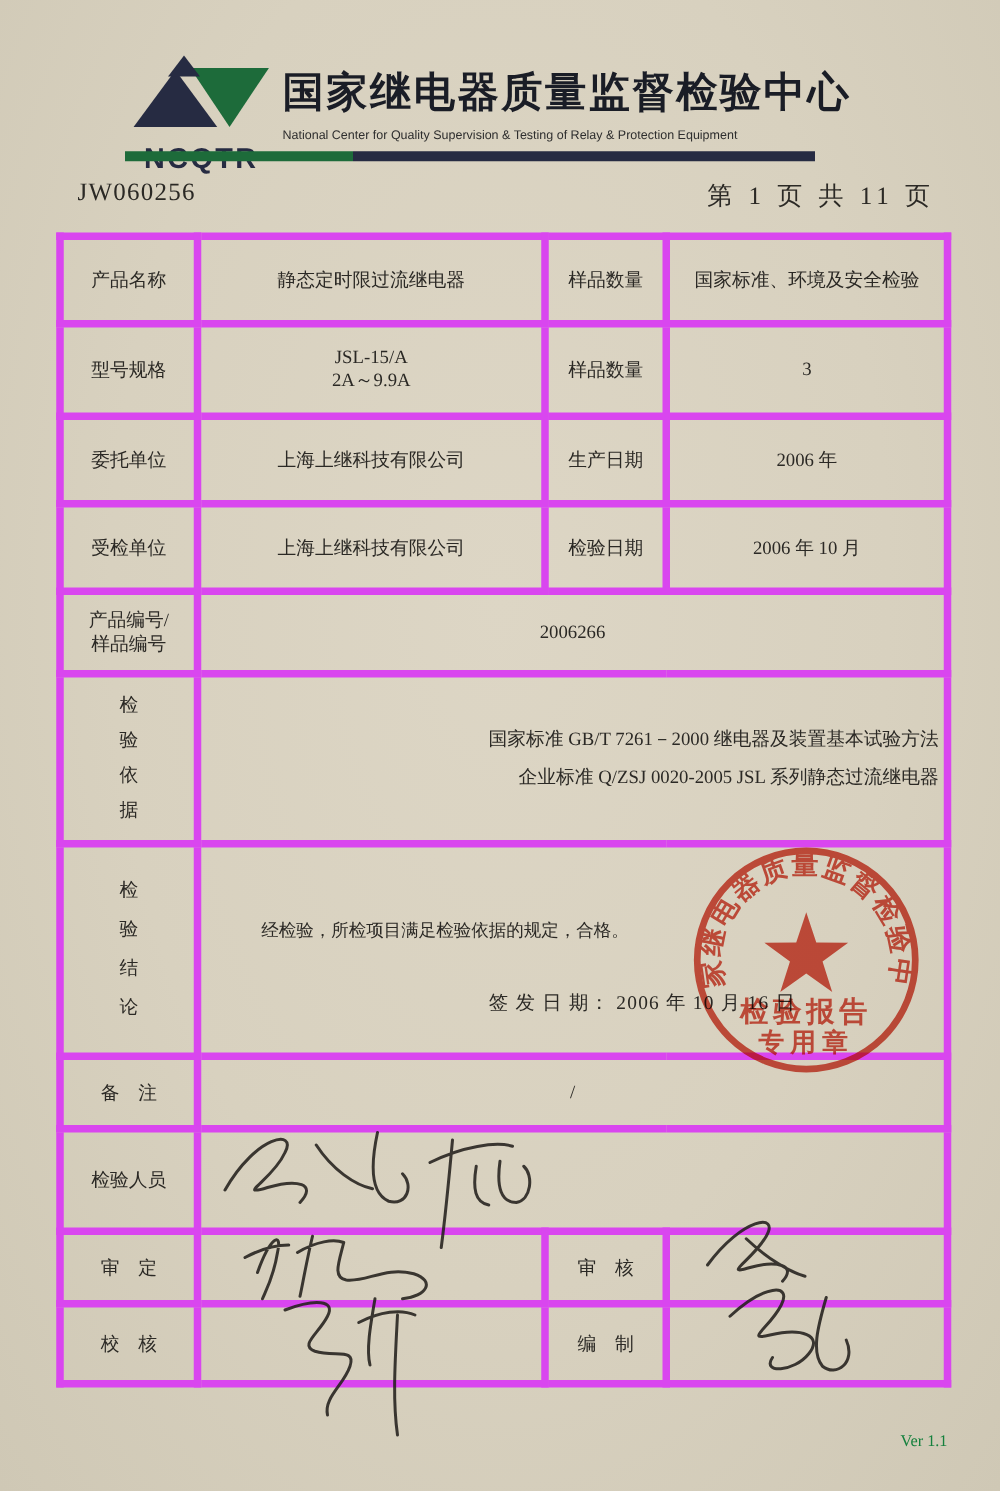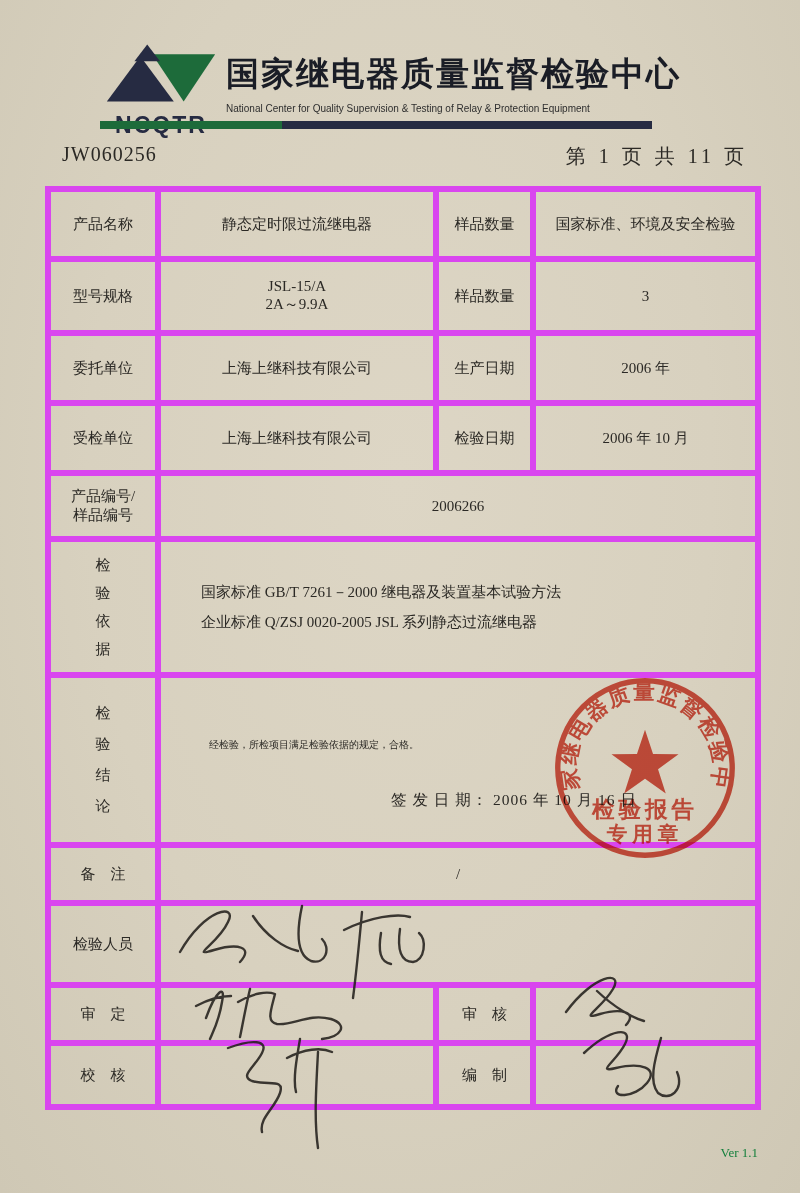--- a/index.html
+++ b/index.html
@@ -28,23 +28,23 @@
   .page-info{right:52px;top:143px;font-size:20px;letter-spacing:4px;}
 
   
   table.report{position:absolute;left:45px;top:186px;width:710px;
     border-collapse:collapse;table-layout:fixed;}
   table.report td{border:6px solid #d946ef;font-size:15px;text-align:center;
     vertical-align:middle;padding:2px 4px;color:#2b2925;}
   td.pre{white-space:pre-line;margin-top:16px;}
   td.vlab{white-space:pre-line;line-height:28px;font-size:15px;}
   td.left{text-align:left;}
-  .basis-block{padding-left:36px;text-align:left;line-height:30px;font-size:15px;}
+  .basis-block{padding-left:36px;text-align:right;line-height:30px;font-size:15px;}
   .concl-cell{vertical-align:top;}
-  .concl-text{text-align:left;padding:28px 0 0 44px;font-size:10px;}
+  .concl-text{text-align:left;padding:28px 0 0 44px;font-size:14px;}
   .sign-line{text-align:left;padding:38px 0 0 226px;font-size:15.5px;letter-spacing:1px;}
   .version{right:42px;bottom:32px;font-size:13px;color:#15803d;}
 
   
   .stamp{left:547px;top:670px;width:196px;height:196px;mix-blend-mode:multiply;opacity:.88;}
 
   
   .sig-layer{left:0;top:0;width:800px;height:1193px;pointer-events:none;}
   .sig-layer path{fill:none;stroke:#23201c;stroke-width:2.4;stroke-linecap:round;
     stroke-linejoin:round;opacity:.88;}

